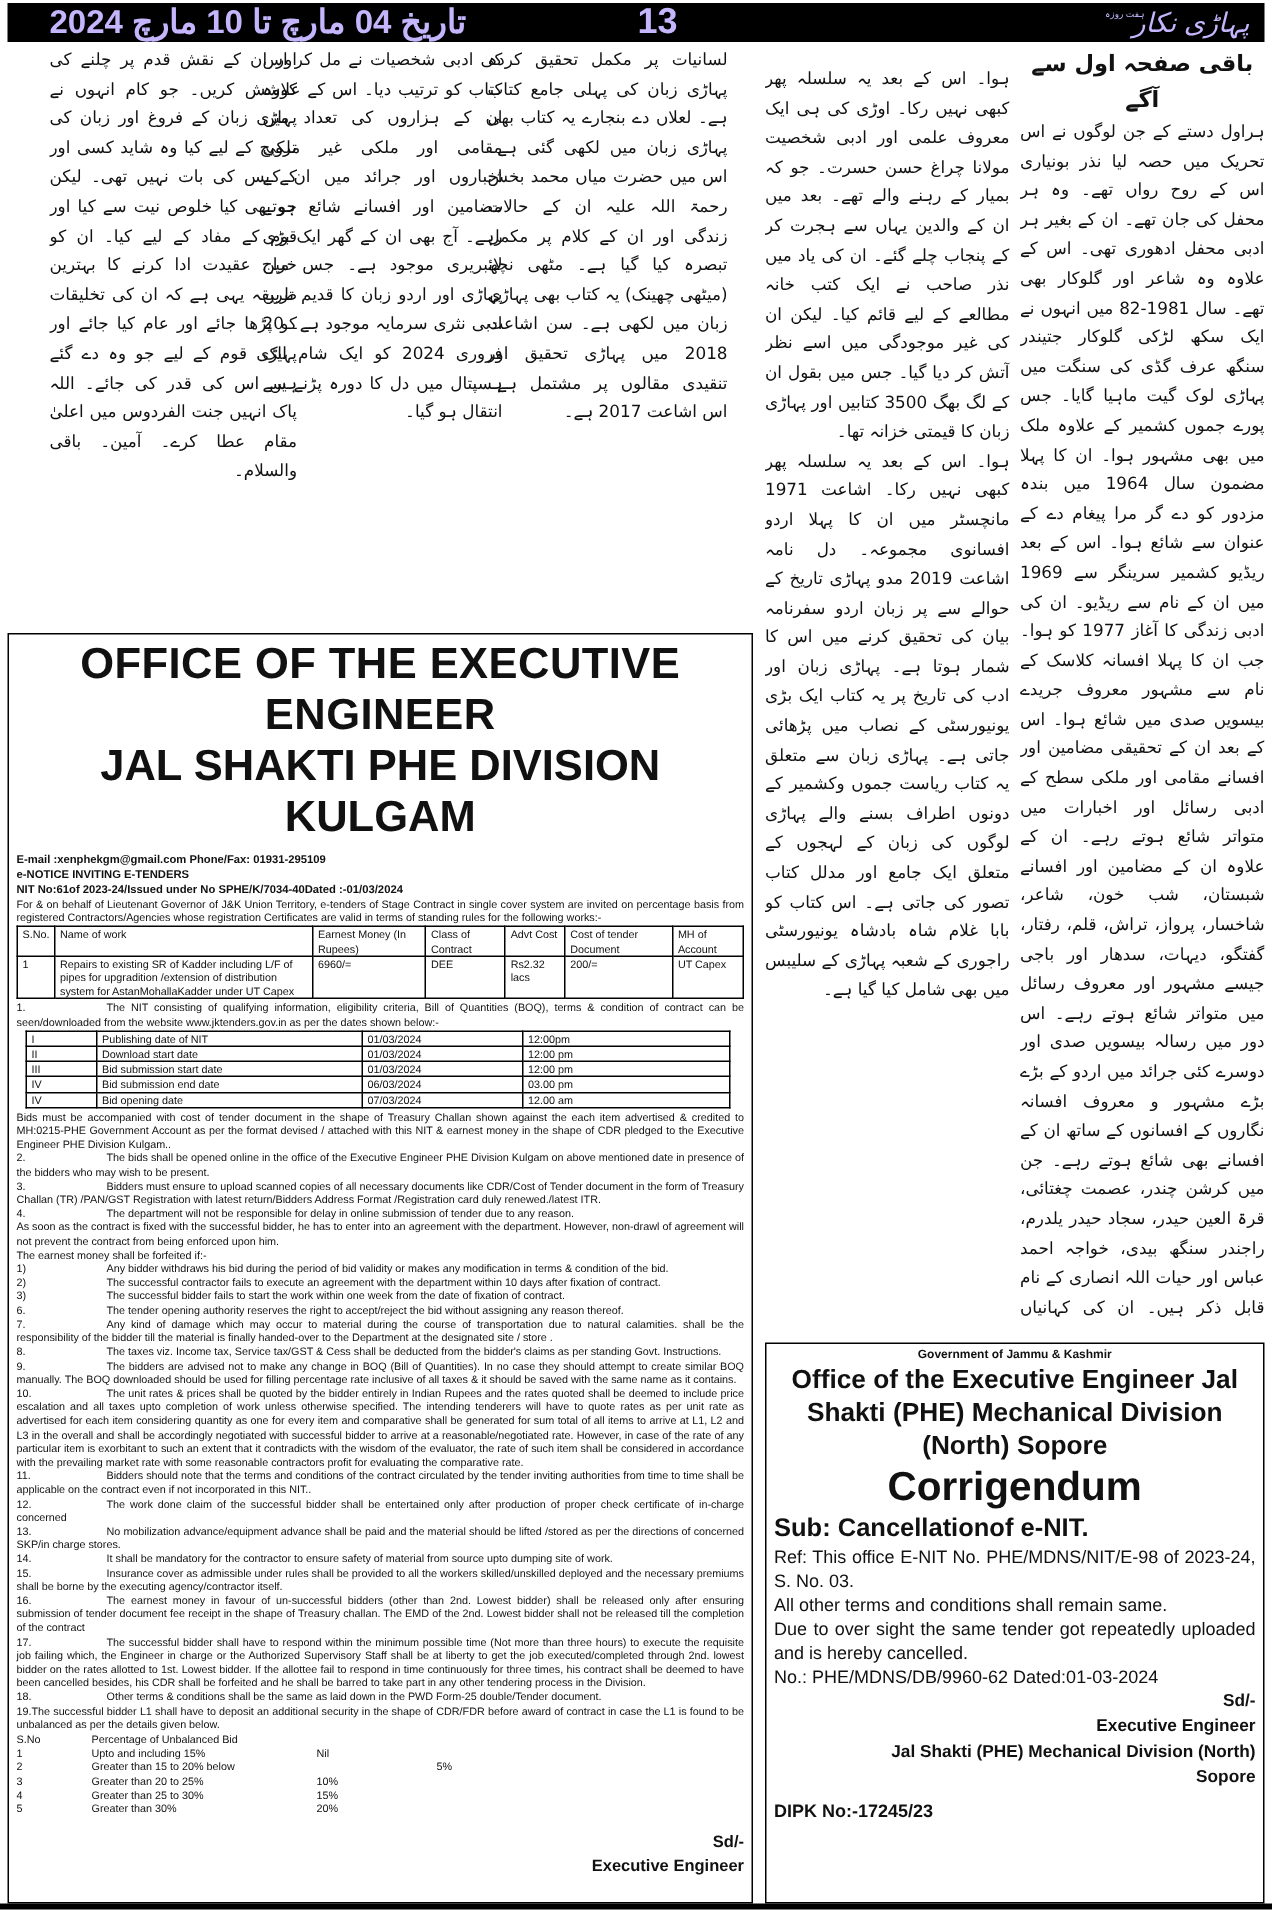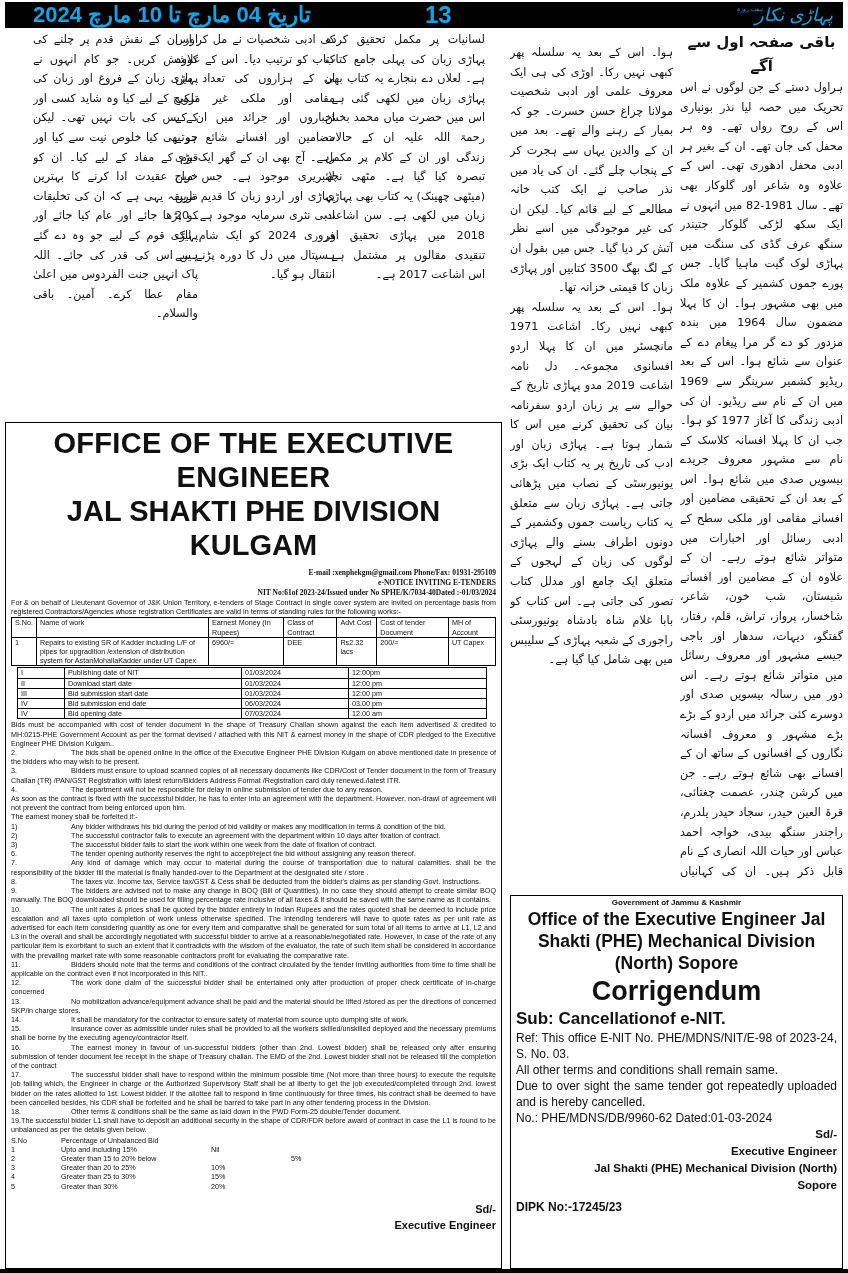--- a/index.html
+++ b/index.html
@@ -1,30 +1,30 @@
 <!DOCTYPE html>
 <html><head>
 <meta charset="utf-8">
 <style>
   html, body { margin:0; padding:0; background:#fff; }
   body { width:848px; height:1273px; position:relative; overflow:hidden; font-family:"Liberation Sans", sans-serif; color:#111; }
-  .masthead { position:absolute; left:5px; top:2px; width:838px; height:26px; background:#000; color:#0ea5e9; }
+  .masthead { position:absolute; left:5px; top:2px; width:838px; height:26px; background:#000; color:#c4b5fd; }
   .masthead .date { position:absolute; left:28px; top:0; font-weight:bold; font-size:22px; line-height:26px; direction:rtl; unicode-bidi:plaintext; }
   .masthead .page { position:absolute; left:420px; top:0; font-weight:bold; font-size:24px; line-height:26px; }
   .masthead .logo { position:absolute; right:10px; top:0; font-size:18px; line-height:26px; font-style:italic; direction:rtl; }
   .masthead .logo-sub { position:absolute; right:80px; top:3px; font-size:6px; }
   .urdu-cols { position:absolute; top:30px; left:5px; width:838px; height:390px; }
   .ucol { position:absolute; top:0; height:388px; overflow:hidden; direction:rtl; text-align:justify; font-family:"DejaVu Sans", sans-serif; font-size:11.2px; line-height:19.6px; color:#111; }
   .ucol .head { text-align:center; font-weight:bold; font-size:15px; line-height:24px; }
   .right-urdu { position:absolute; top:30px; left:510px; width:333px; height:855px; }
   .right-urdu .ucol { height:850px; }
   .ad1 { position:absolute; left:5px; top:422px; width:497px; height:847px; border:1.5px solid #000; box-sizing:border-box; padding:3px 5px; font-size:7.2px; line-height:9.2px; }
   .ad1 .h1 { text-align:center; font-weight:bold; font-size:29px; line-height:34px; letter-spacing:0.3px; }
   .ad1 .h2 { text-align:center; font-weight:bold; font-size:29px; line-height:34px; margin-bottom:6px; }
-  .ad1 .center { text-align:right; font-weight:bold; font-size:7.5px; line-height:10px;font-family:Liberation Serif, serif; }
+  .ad1 .center { text-align:left; font-weight:bold; font-size:7.5px; line-height:10px; }
   .ad1 p { margin:0; text-align:justify; }
   .ad1 table { border-collapse:collapse; width:100%; margin:1px 0; }
   .ad1 td { border:1px solid #000; padding:0 3px; vertical-align:top; font-size:7.2px; line-height:9.2px; }
   .num { display:inline-block; width:60px; }
   .unb td { border:none; padding:0; }
   .sign { text-align:right; font-weight:bold; font-size:11px; line-height:16px; }
   .ad2 { position:absolute; left:510px; top:895px; width:333px; height:374px; border:1.5px solid #000; box-sizing:border-box; padding:2px 5px; }
   .ad2 .gov { text-align:center; font-weight:bold; font-size:8px; line-height:10px; }
   .ad2 .office { text-align:center; font-weight:bold; font-size:17.5px; line-height:22px; }
   .ad2 .corr { text-align:center; font-weight:bold; font-size:27px; line-height:34px; }
@@ -89,20 +89,21 @@
       <td>1</td>
       <td>Repairs to existing SR of Kadder including L/F of pipes for upgradition /extension of distribution system for AstanMohallaKadder under UT Capex</td>
       <td>6960/=</td>
       <td>DEE</td>
       <td>Rs2.32 lacs</td>
       <td>200/=</td>
       <td>UT Capex</td>
     </tr>
   </tbody>
     </table>
+  <p><span class="num">1.</span><span>The NIT consisting of qualifying information, eligibility criteria, Bill of Quantities (BOQ), terms &amp; condition of contract can be seen/downloaded from the website www.jktenders.gov.in as per the dates shown below:-</span></p>
   <table style="width:97%;margin-left:6px;">
     <tbody>
         <tr>
           <td style="width:40px">I</td>
           <td style="width:170px">Publishing date of NIT</td>
           <td style="width:100px">01/03/2024</td>
           <td>12:00pm</td>
         </tr>
     <tr>
           <td>II</td>

